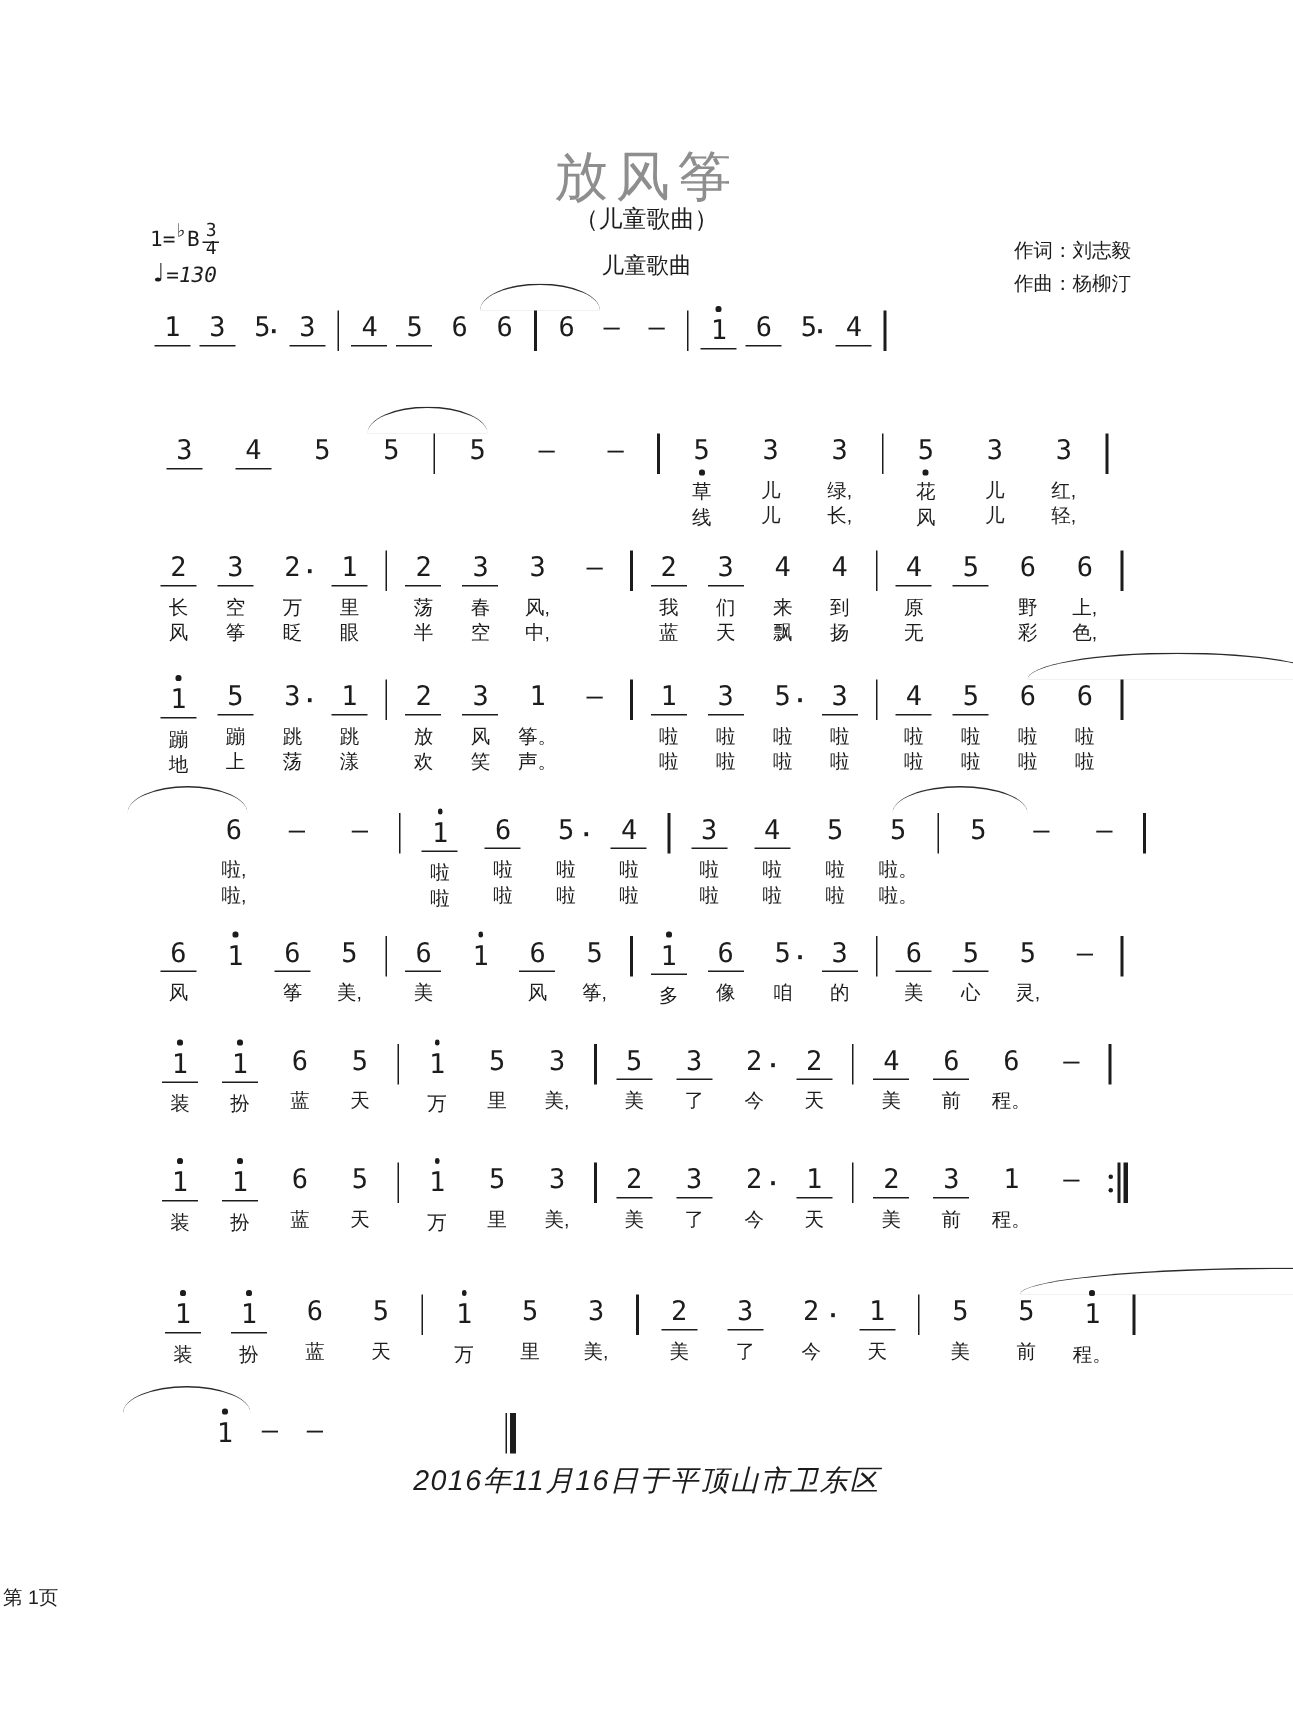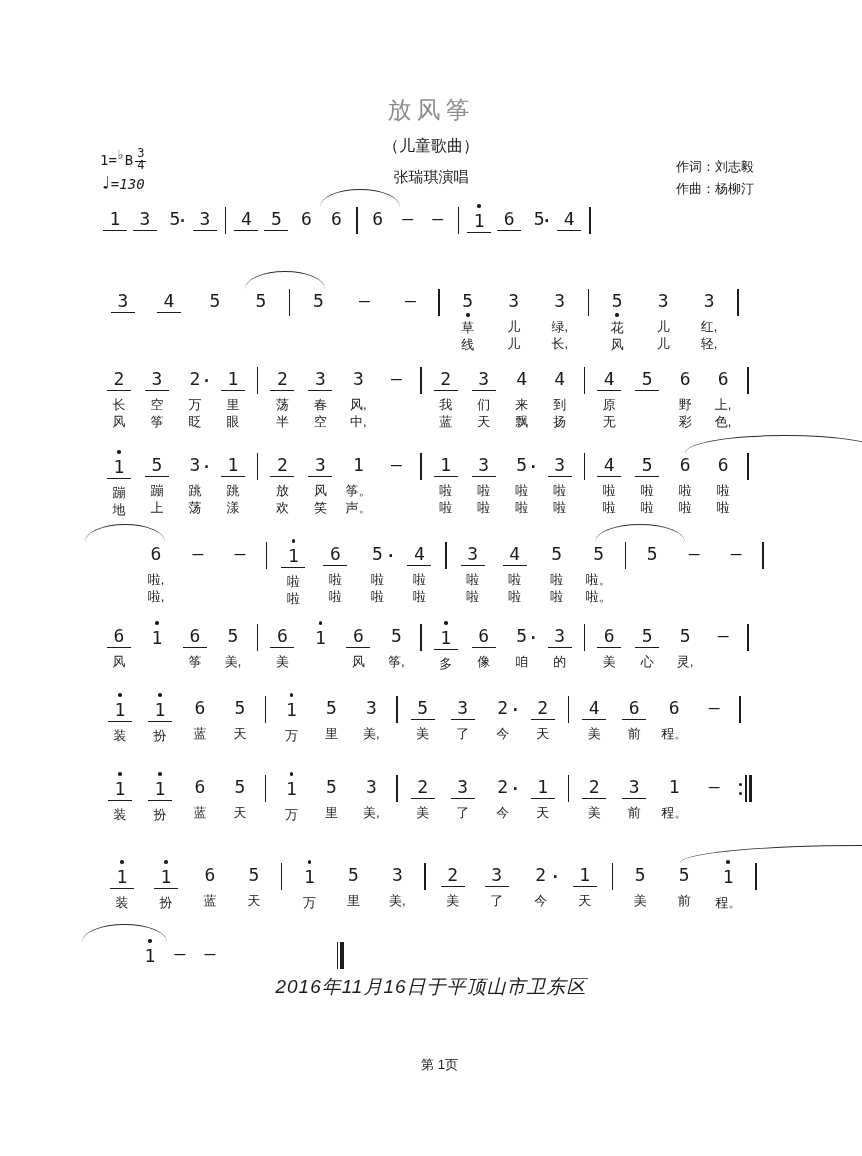--- a/index.html
+++ b/index.html
@@ -1,19 +1,19 @@
 <!DOCTYPE html>
 <html><head>
 <meta charset="utf-8">
 <style>
   html,body{margin:0;padding:0;background:#fff;}
   .page{position:relative;width:862px;height:1156px;background:#ffffff;overflow:hidden;
         font-family:"Liberation Sans",sans-serif;color:#1c1c1c;}
   .title{position:absolute;top:94px;left:0;right:0;text-align:center;
-         font-family:"Liberation Serif",serif;font-size:24px;color:#8e8e8e;letter-spacing:5px;}
+         font-family:"Liberation Serif",serif;font-size:36px;color:#8e8e8e;letter-spacing:5px;}
   .subtitle{position:absolute;top:136px;left:0;right:0;text-align:center;font-size:16px;}
   .performer{position:absolute;top:168px;left:0;right:0;text-align:center;font-size:15px;}
   .credits{position:absolute;right:108px;top:156px;font-size:13px;line-height:22px;text-align:left;}
   .keyblock{position:absolute;left:100px;top:148px;font-family:"DejaVu Sans Mono",monospace;
             font-size:14px;line-height:18px;}
   .keyrow{display:flex;align-items:center;}
   .flat{font-size:13px;position:relative;top:-5px;}
   .frac{display:inline-block;text-align:center;font-size:12px;line-height:11px;margin-left:2px;vertical-align:middle;}
   .frac .fn{border-bottom:1px solid #1c1c1c;padding:0 2px 1px;}
   .frac .fd{padding-top:1px;}
@@ -51,30 +51,30 @@
   .mline:nth-child(1){margin-bottom:46px;}
   .mline:nth-child(2){margin-bottom:9px;}
   .mline:nth-child(3){margin-bottom:18px;}
   .mline:nth-child(4){margin-bottom:19px;}
   .mline:nth-child(5){margin-bottom:12px;}
   .mline:nth-child(6){margin-bottom:19px;}
   .mline:nth-child(7){margin-bottom:26px;}
   .mline:nth-child(8){margin-bottom:35px;}
   .mline:nth-child(9){margin-bottom:26px;}
   .date{position:absolute;left:0;right:0;top:974px;text-align:center;font-size:19px;letter-spacing:1px;font-style:italic;}
-  .pagefoot{position:absolute;left:17px;right:0;top:1056px;text-align:center;font-size:13px;}
+  .pagefoot{position:absolute;left:2px;right:0;top:1056px;font-size:13px;}
 </style>
 </head>
 <body>
 
 <div class="page">
 
   <div class="title">放风筝</div>
   <div class="subtitle">（儿童歌曲）</div>
-  <div class="performer">张瑞琪演唱</div>
+  <div class="performer">儿童歌曲</div>
 
   <div class="credits">
     <div>作词：刘志毅</div>
     <div>作曲：杨柳汀</div>
   </div>
 
   <div class="keyblock">
     <div class="keyrow">
       <span>1=</span>
         <span class="flat">♭</span>

